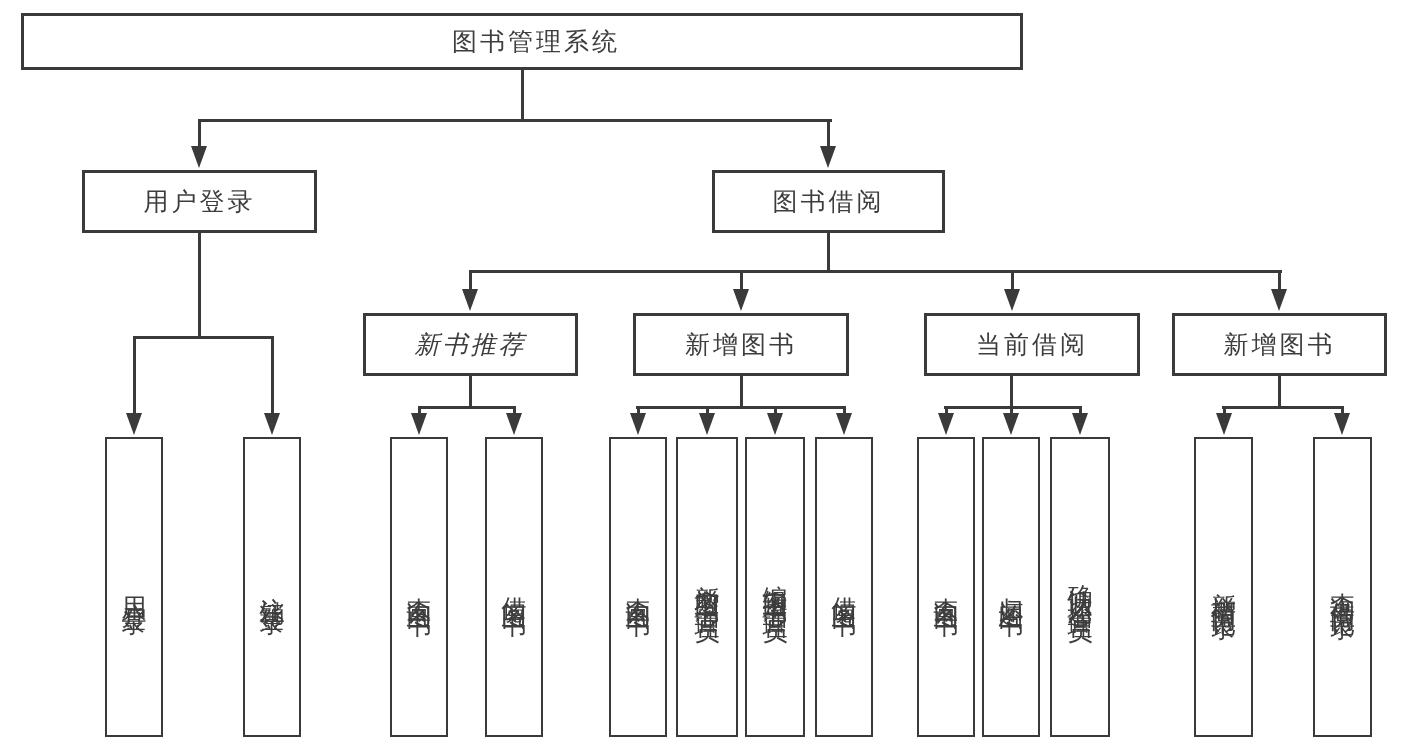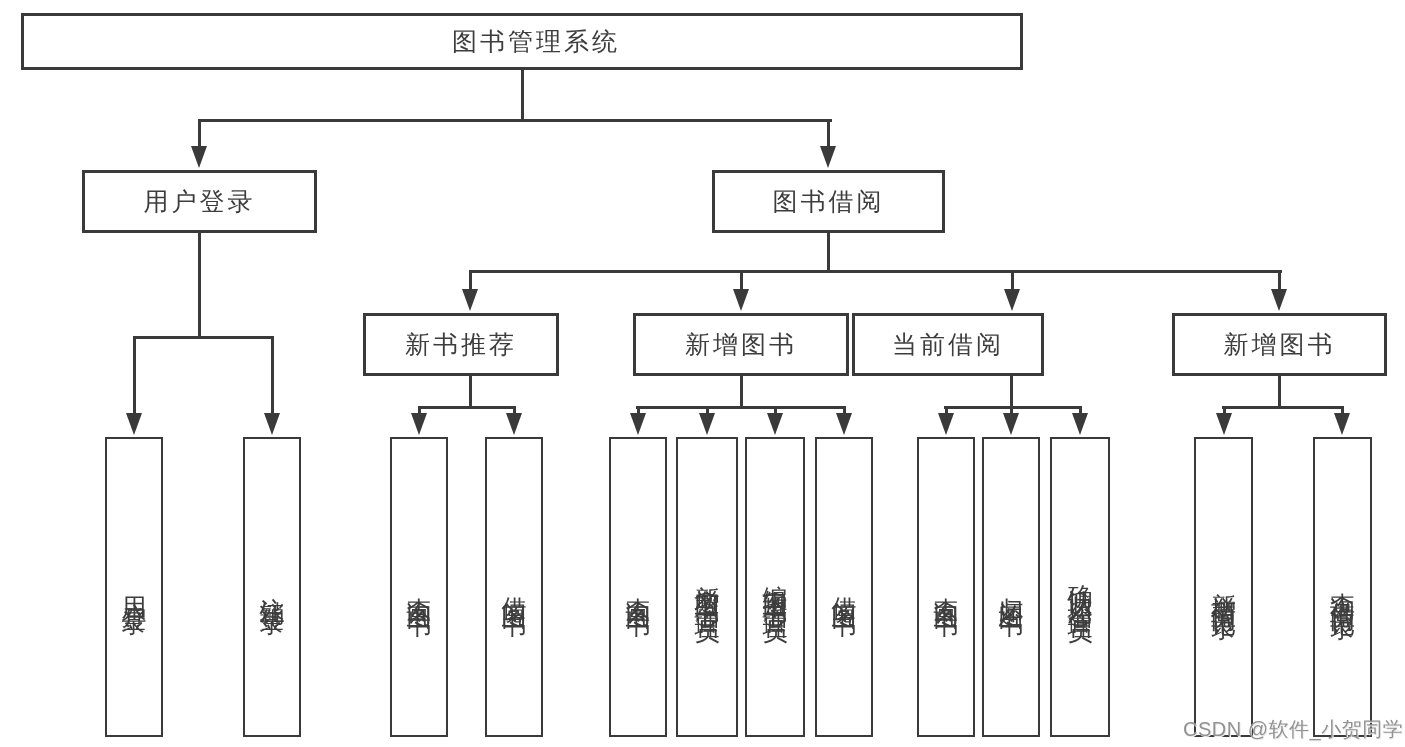--- a/index.html
+++ b/index.html
@@ -22,23 +22,23 @@
 </head>
 <body>
 
 <div class="canvas">
 
   <div class="box root">图书管理系统</div>
 
   <div class="box lvl" style="left:82px;top:170px;width:235px;">用户登录</div>
   <div class="box lvl" style="left:712px;top:170px;width:233px;">图书借阅</div>
 
-  <div class="box lvl" style="left:363px;top:313px;width:196px;">新书推荐</div>
+  <div class="box lvl" style="left:363px;top:313px;width:215px;font-style:italic;">新书推荐</div>
   <div class="box lvl" style="left:633px;top:313px;width:216px;">新增图书</div>
-  <div class="box lvl" style="left:852px;top:313px;width:192px;">当前借阅</div>
+  <div class="box lvl" style="left:924px;top:313px;width:216px;">当前借阅</div>
   <div class="box lvl" style="left:1172px;top:313px;width:215px;">新增图书</div>
 
   <div class="box leaf" style="left:105px;width:58px;">
       <span class="vtext">用户登录</span>
     </div>
   <div class="box leaf" style="left:243px;width:58px;">
       <span class="vtext">注销登录</span>
     </div>
 
   <div class="box leaf" style="left:390px;width:58px;">
@@ -130,15 +130,14 @@
   <div class="ah" style="left:1003px;top:413px;"></div>
   <div class="ah" style="left:1072px;top:413px;"></div>
 
   <div class="v" style="left:1278px;top:376px;height:33px;"></div>
   <div class="h" style="left:1222px;top:406px;width:122px;"></div>
   <div class="v" style="left:1223px;top:406px;height:11px;"></div>
   <div class="v" style="left:1341px;top:406px;height:11px;"></div>
   <div class="ah" style="left:1216px;top:413px;"></div>
   <div class="ah" style="left:1334px;top:413px;"></div>
 
-  <div class="watermark">CSDN @软件_小贺同学</div>
 
 </div>
 
 </body></html>

